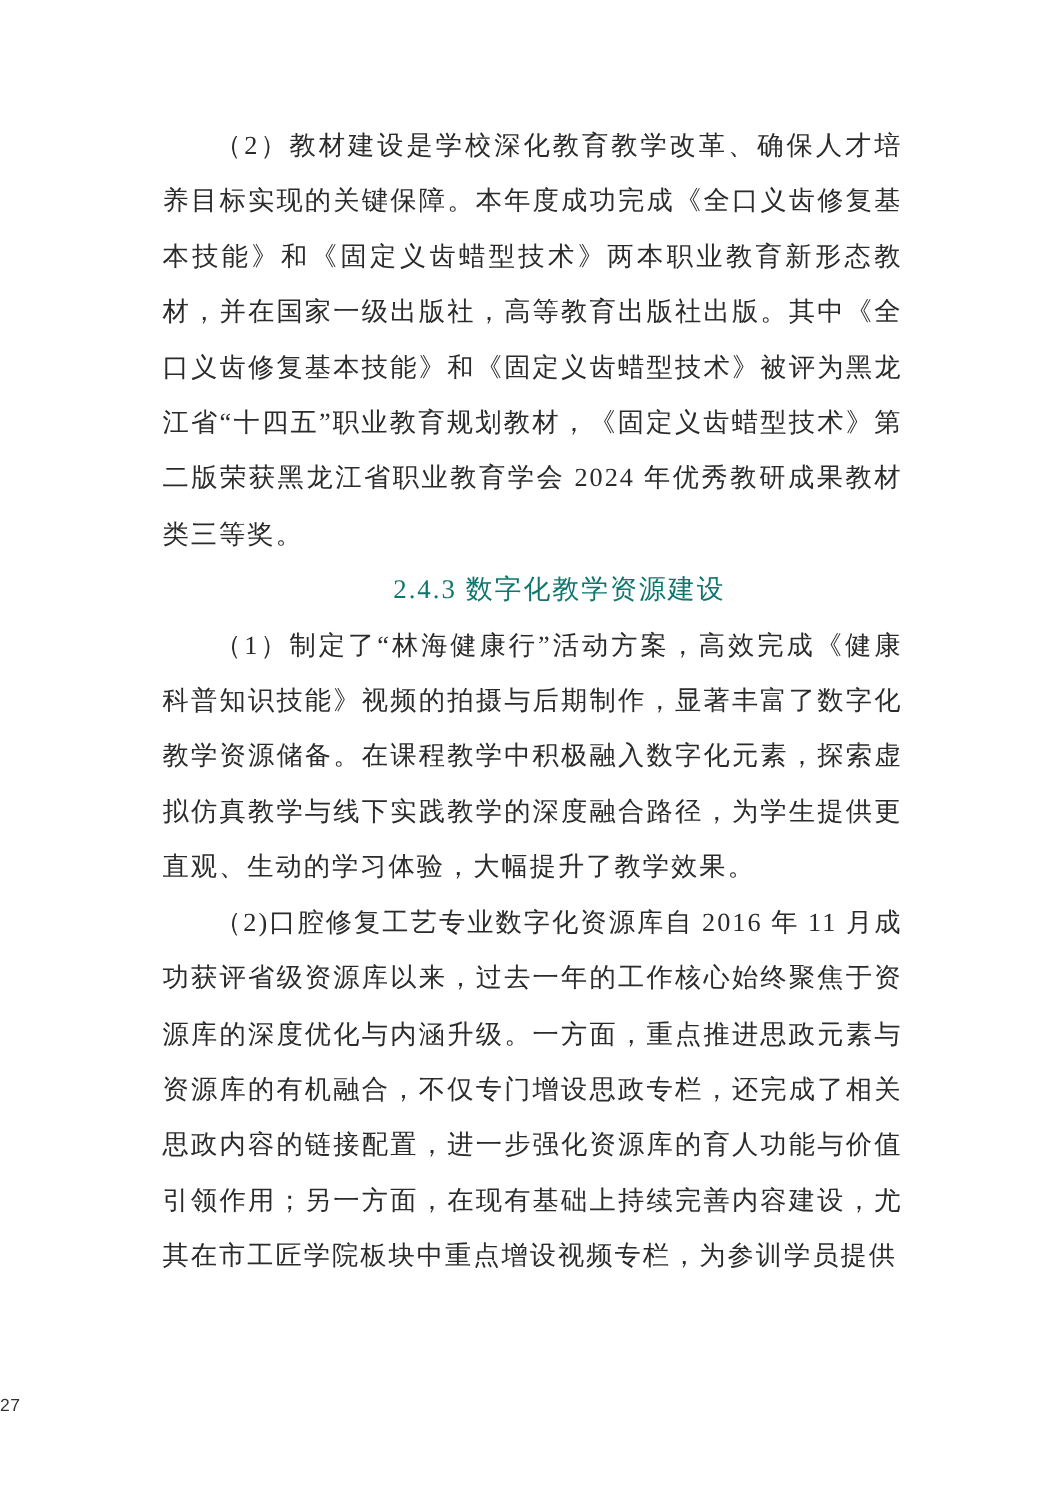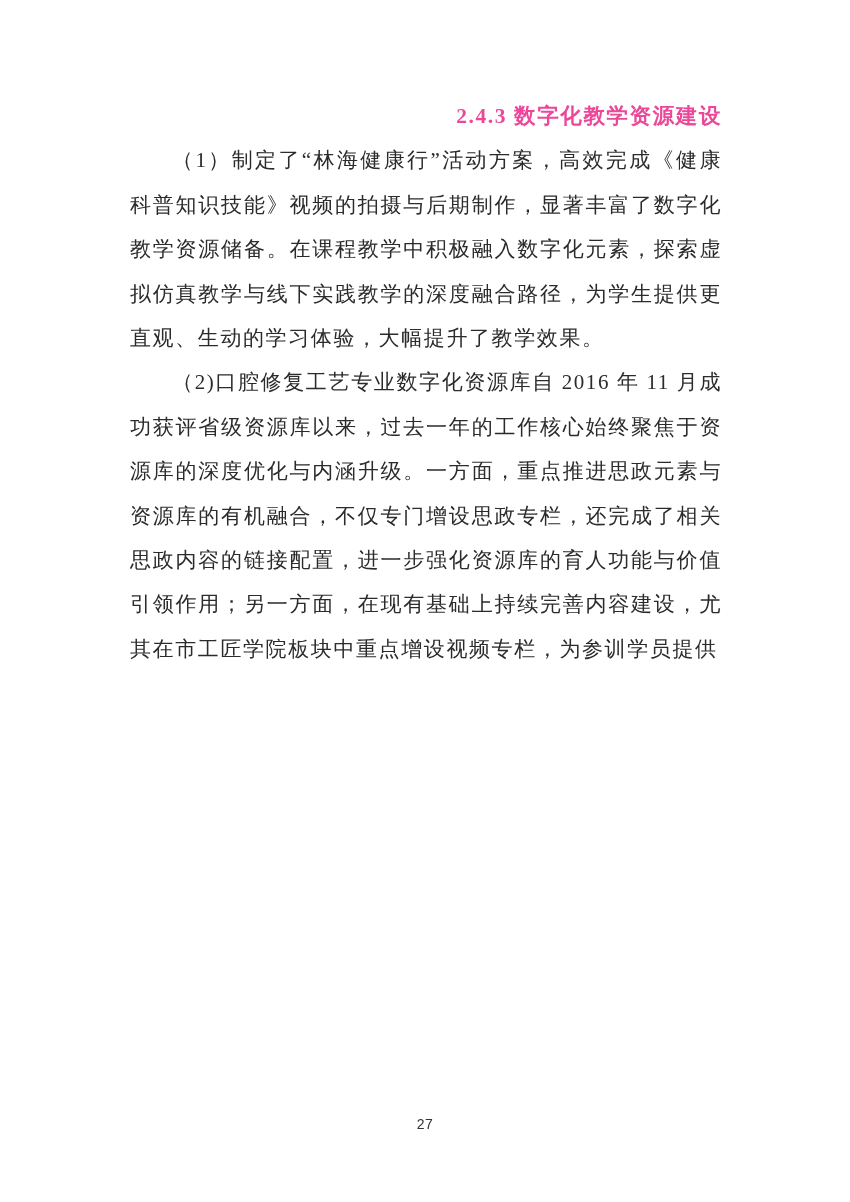--- a/index.html
+++ b/index.html
@@ -35,40 +35,40 @@
     text-justify: inter-character;
     text-indent: 2em;
     font-weight: 400;
     word-break: break-all;
   }
   .section-heading {
     margin: 0;
     font-size: 21.5px;
     line-height: 44.4px;
     letter-spacing: 1.6px;
-    color: #ec4899;
+    color: #0f766e;
     text-indent: 2em;
-    font-weight: 700;
-    text-align: right;
+    font-weight: 400;
+    text-align: center;
   }
   .page-footer {
     position: absolute;
     left: 0;
     right: 0;
     top: 1116px;
-    text-align: center;
     font-family: "Liberation Sans", "DejaVu Sans", sans-serif;
     font-size: 14px;
     color: #333333;
     letter-spacing: 0.5px;
   }
 </style>
 </head>
 <body>
 
 <div class="page">
   <div class="content">
+    <p class="body-para">（2）教材建设是学校深化教育教学改革、确保人才培养目标实现的关键保障。本年度成功完成《全口义齿修复基本技能》和《固定义齿蜡型技术》两本职业教育新形态教材，并在国家一级出版社，高等教育出版社出版。其中《全口义齿修复基本技能》和《固定义齿蜡型技术》被评为黑龙江省“十四五”职业教育规划教材，《固定义齿蜡型技术》第二版荣获黑龙江省职业教育学会 2024 年优秀教研成果教材类三等奖。</p>
     <h3 class="section-heading">2.4.3 数字化教学资源建设</h3>
     <p class="body-para">（1）制定了“林海健康行”活动方案，高效完成《健康科普知识技能》视频的拍摄与后期制作，显著丰富了数字化教学资源储备。在课程教学中积极融入数字化元素，探索虚拟仿真教学与线下实践教学的深度融合路径，为学生提供更直观、生动的学习体验，大幅提升了教学效果。</p>
     <p class="body-para">（2)口腔修复工艺专业数字化资源库自 2016 年 11 月成功获评省级资源库以来，过去一年的工作核心始终聚焦于资源库的深度优化与内涵升级。一方面，重点推进思政元素与资源库的有机融合，不仅专门增设思政专栏，还完成了相关思政内容的链接配置，进一步强化资源库的育人功能与价值引领作用；另一方面，在现有基础上持续完善内容建设，尤其在市工匠学院板块中重点增设视频专栏，为参训学员提供</p>
   </div>
   <div class="page-footer">27</div>
 </div>
 
 </body></html>

